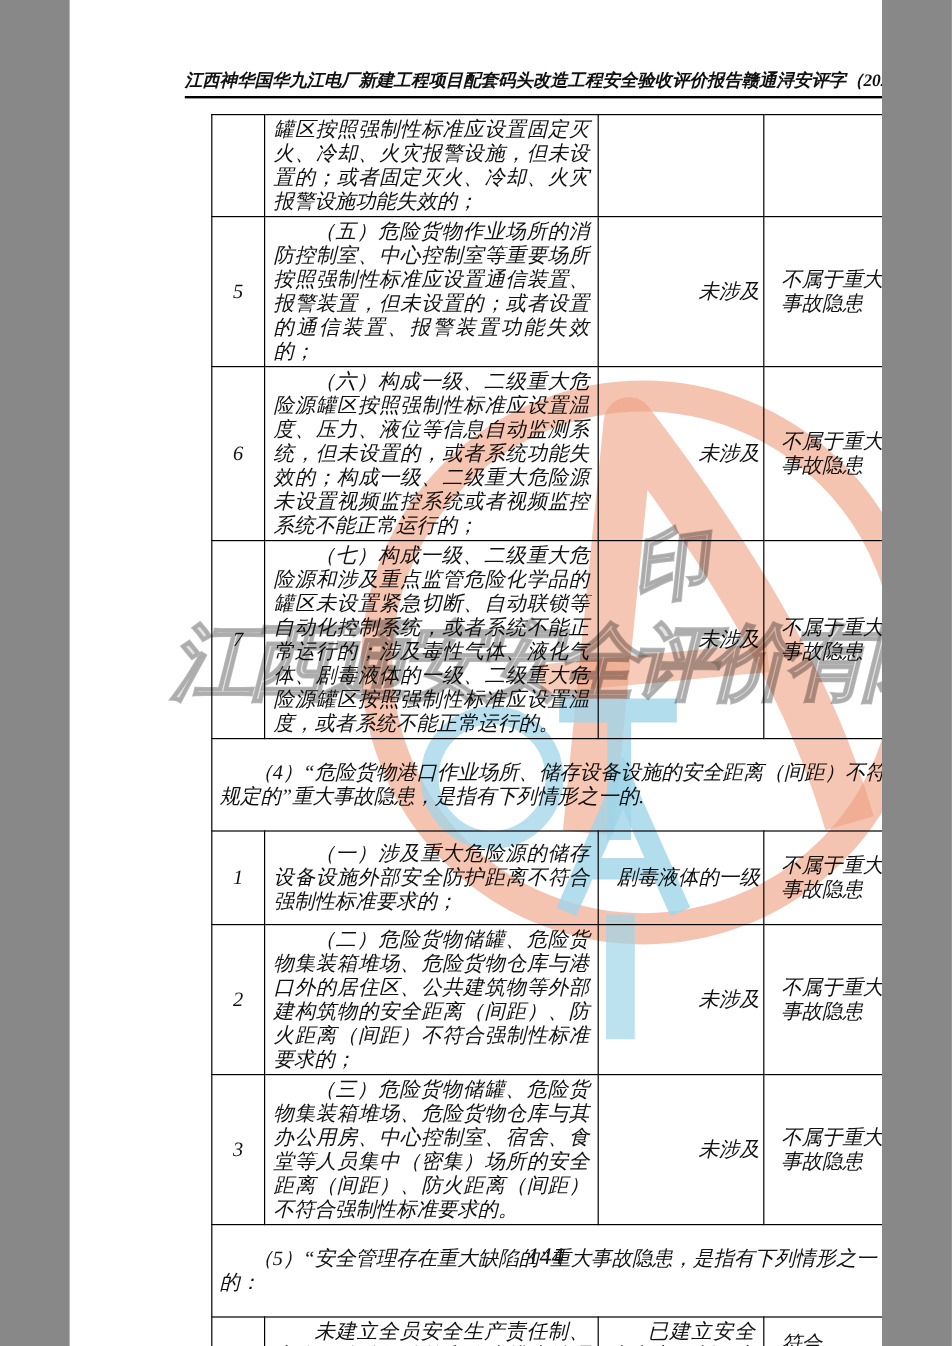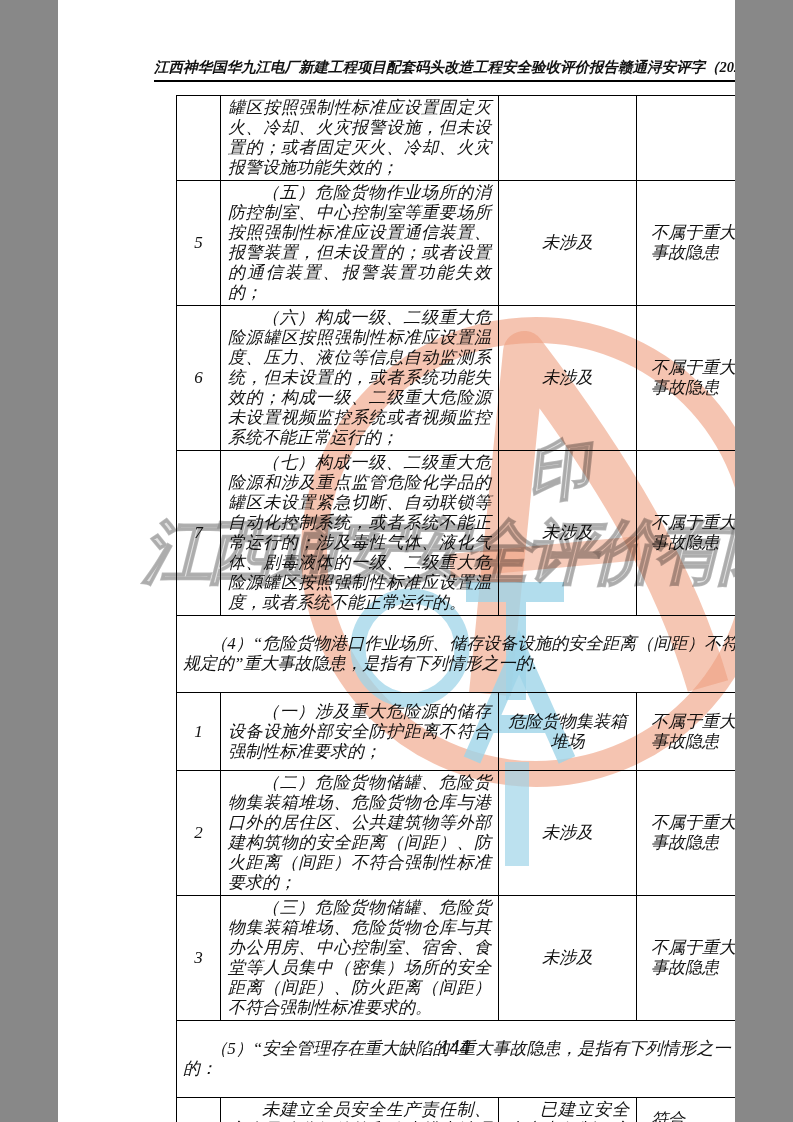--- a/index.html
+++ b/index.html
@@ -21,21 +21,21 @@
     position:absolute; left:118px; top:95px; width:588px;
     border-collapse:collapse; table-layout:fixed;
   }
   table.doc td{
     border:1.8px solid #000; vertical-align:middle;
     font-size:17px; line-height:20px; overflow:hidden;
   }
   td.c-no{ text-align:center; font-size:14px; }
   td.c-desc{ text-align:justify; padding:2px 7px; }
   td.c-desc.indent{ text-indent:2em; }
-  td.c-status{ text-align:center; padding:0 3px; }
+  td.c-status{ text-align:right; padding:0 3px; }
   td.c-status.justify{ text-align:justify; text-indent:2em; padding:2px 7px; }
   td.c-concl{ text-align:left; padding:2px 14px; font-size:15px; white-space:pre-line; }
   td.c-section{ text-align:left; padding:18px 6px; text-indent:1.6em; line-height:24px; }
   
   .ftr{ position:absolute; left:0; top:1036px; width:793px; text-align:center; font-size:20px; }
   
   .wm{ position:absolute; pointer-events:none; mix-blend-mode:multiply; }
   .wm-company{
     left:84px; top:506px; width:720px; white-space:nowrap;
     font-size:70px; letter-spacing:-6px; font-weight:bold;
@@ -91,21 +91,21 @@
         <td class="c-desc indent">（七）构成一级、二级重大危险源和涉及重点监管危险化学品的罐区未设置紧急切断、自动联锁等自动化控制系统，或者系统不能正常运行的；涉及毒性气体、液化气体、剧毒液体的一级、二级重大危险源罐区按照强制性标准应设置温度，或者系统不能正常运行的。</td>
         <td class="c-status">未涉及</td>
         <td class="c-concl">不属于重大事故隐患</td>
       </tr>
       <tr style="height:54px">
         <td class="c-section" colspan="4">（4）“危险货物港口作业场所、储存设备设施的安全距离（间距）不符合规定的”重大事故隐患，是指有下列情形之一的.</td>
       </tr>
       <tr style="height:78px">
         <td class="c-no">1</td>
         <td class="c-desc indent">（一）涉及重大危险源的储存设备设施外部安全防护距离不符合强制性标准要求的；</td>
-        <td class="c-status">危险货物集装箱堆场</td>
+        <td class="c-status">剧毒液体的一级</td>
         <td class="c-concl">不属于重大事故隐患</td>
       </tr>
       <tr style="height:112px">
         <td class="c-no">2</td>
         <td class="c-desc indent">（二）危险货物储罐、危险货物集装箱堆场、危险货物仓库与港口外的居住区、公共建筑物等外部建构筑物的安全距离（间距）、防火距离（间距）不符合强制性标准要求的；</td>
         <td class="c-status">未涉及</td>
         <td class="c-concl">不属于重大事故隐患</td>
       </tr>
       <tr style="height:113px">
         <td class="c-no">3</td>

